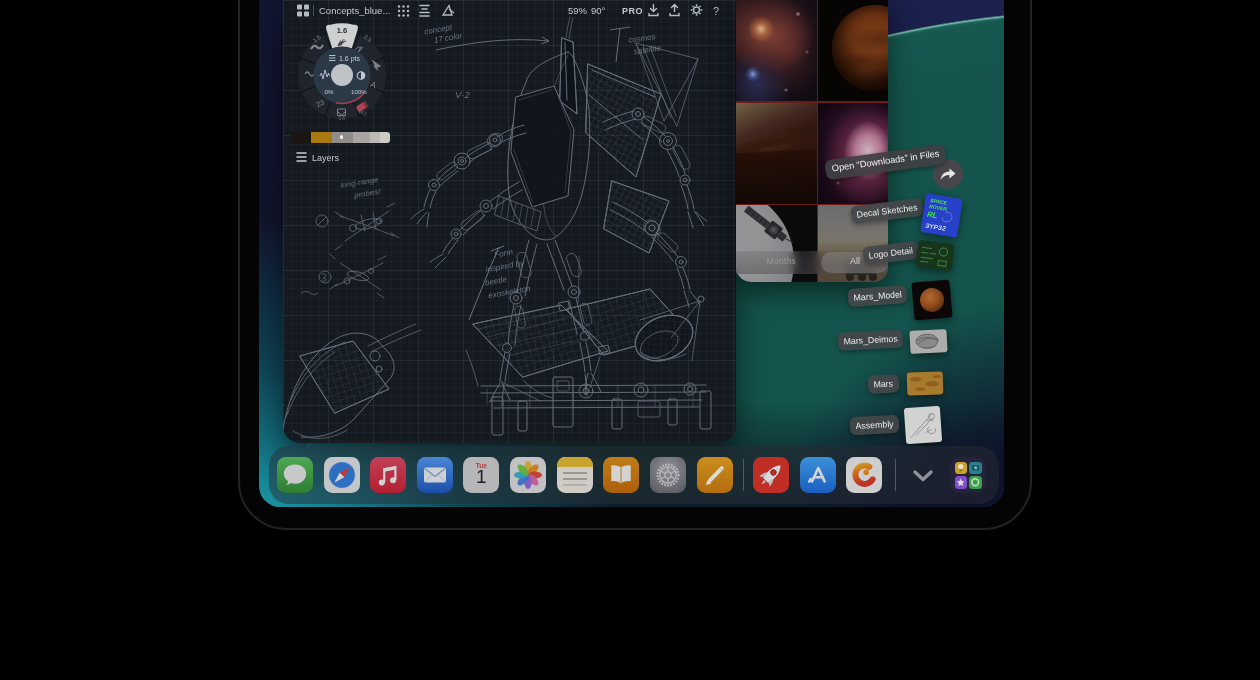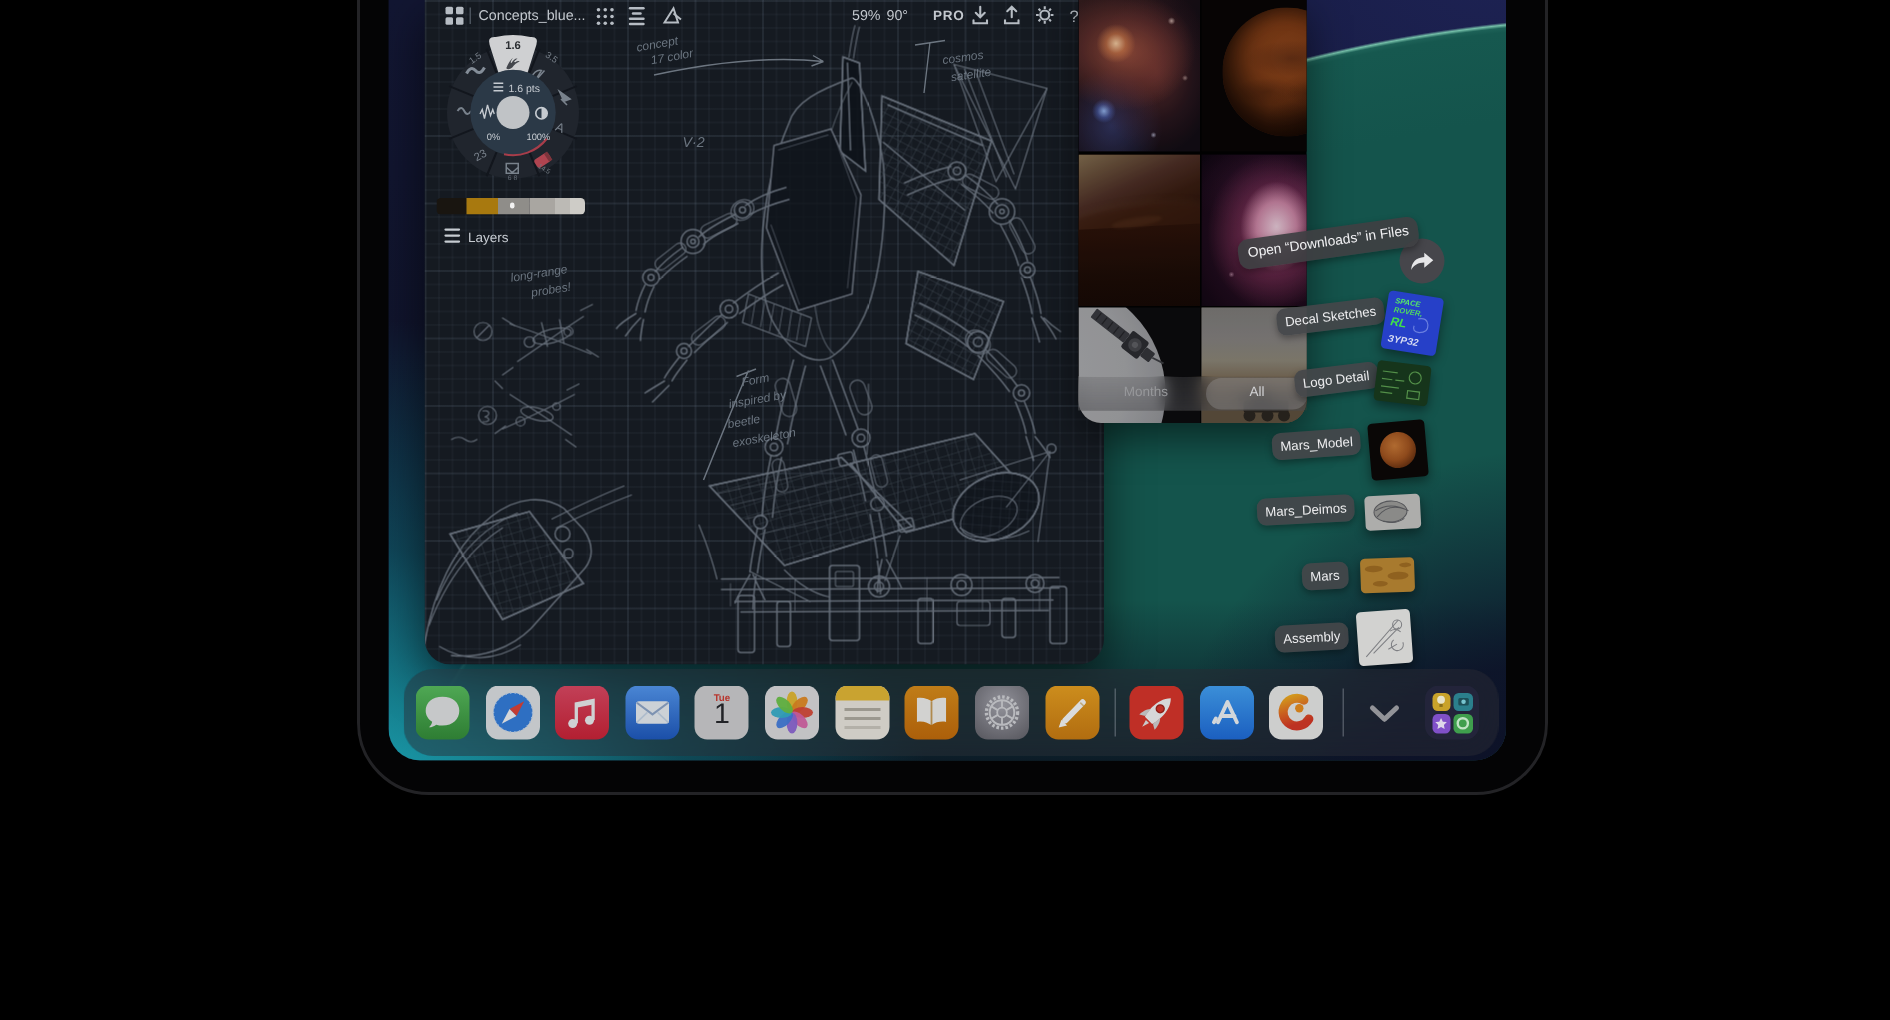--- a/index.html
+++ b/index.html
@@ -8,21 +8,21 @@
 #screen{position:absolute;left:259px;top:0px;width:745px;height:507px;border-radius:0 0 21px 21px;overflow:hidden;background:#0a0e1e;}
 
 #wall{position:absolute;inset:0;}
 .wlayer{position:absolute;inset:0;}
 #dock{position:absolute;left:10px;top:446px;width:730px;height:58px;border-radius:20px;background:rgba(44,46,54,0.46);backdrop-filter:blur(16px);}
 .ic{position:absolute;top:457px;width:36px;height:36px;border-radius:8.5px;overflow:hidden;}
 .dsep{position:absolute;top:459px;width:1px;height:32px;background:rgba(190,195,205,0.32);}
 #cwin{position:absolute;left:24px;top:0;width:453px;height:443px;border-radius:0 0 17px 17px;overflow:hidden;background:#151a21;box-shadow:0 12px 30px rgba(0,0,0,0.55);
 background-image:linear-gradient(rgba(150,170,195,0.07) 1px, transparent 1px),linear-gradient(90deg,rgba(150,170,195,0.07) 1px, transparent 1px),linear-gradient(rgba(150,170,195,0.045) 1px, transparent 1px),linear-gradient(90deg,rgba(150,170,195,0.045) 1px, transparent 1px);
 background-size:45px 45px,45px 45px,9px 9px,9px 9px;}
-#pwin{position:absolute;left:460px;top:0;width:152px;height:282px;border-radius:0 0 15px 15px;overflow:hidden;background:#000000;box-shadow:0 10px 26px rgba(0,0,0,0.5);}
+#pwin{position:absolute;left:477px;top:0;width:152px;height:282px;border-radius:0 0 15px 15px;overflow:hidden;background:#7f1d1d;box-shadow:0 10px 26px rgba(0,0,0,0.5);}
 .ph{position:absolute;overflow:hidden;}
 .dlabel{position:absolute;background:rgba(68,70,74,0.92);color:#ededef;font-size:8.8px;line-height:11px;padding:3.5px 5.5px;border-radius:6px;white-space:nowrap;box-shadow:0 2px 5px rgba(0,0,0,0.35);}
 .dthumb{position:absolute;border-radius:3px;overflow:hidden;box-shadow:0 3px 8px rgba(0,0,0,0.45);}
 </style></head><body>
 <div id="stage">
 
 <div id="device"></div>
 <div id="screen">
   <div id="wall">
     <div class="wlayer" style="background:linear-gradient(180deg,#121632 0%,#10142c 45%,#0d1126 100%);"></div>

